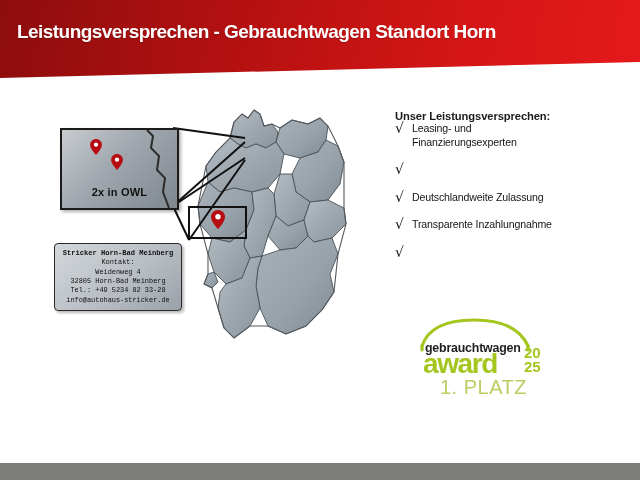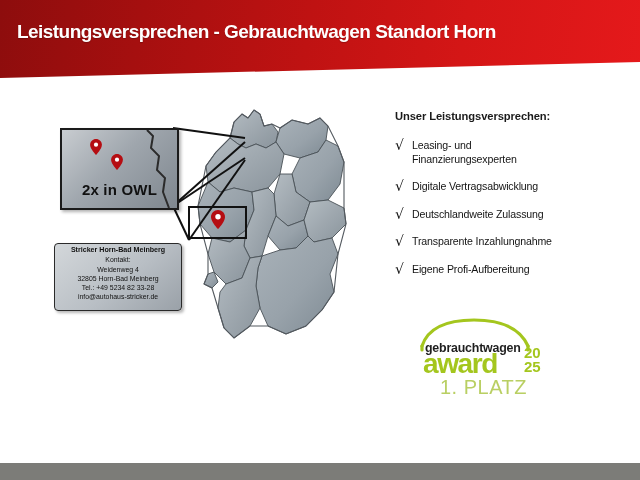--- a/index.html
+++ b/index.html
@@ -37,40 +37,40 @@
   .owl-box{
     position:absolute;left:60px;top:128px;width:115px;height:78px;
     background:linear-gradient(135deg,#c8ccd0 0%,#9fa6ad 45%,#7f878f 100%);
     border:2px solid #1b1b1b;
     box-shadow:2px 2px 3px rgba(0,0,0,.30);
     overflow:hidden;
   }
   .owl-inner-line{position:absolute;right:0;top:0;width:32px;height:78px;}
   .owl-label{
     position:absolute;left:0;right:0;bottom:10px;text-align:center;
-    font-size:15px;font-weight:bold;color:#111;letter-spacing:.2px;
+    font-size:11px;font-weight:bold;color:#111;letter-spacing:.2px;
   }
   .pin{position:absolute;}
   .pin svg{display:block;}
 
   
   .addr-box{
     position:absolute;left:54px;top:243px;width:128px;height:68px;
     background:linear-gradient(140deg,#d3d7da 0%,#b8bec4 55%,#9aa1a8 100%);
     border:1.6px solid #2a2a2a;border-radius:4px;
     box-shadow:2px 2px 3px rgba(0,0,0,.28);
-    display:flex;flex-direction:column;align-items:center;
-    padding:2px 3px;box-sizing:border-box;
+    display:flex;flex-direction:column;align-items:center;justify-content:center;
+    padding:2px 3px;box-sizing:border-box;font-family:Liberation Mono, monospace;
   }
   .addr-line{font-size:6.9px;line-height:9.3px;color:#111;text-align:center;white-space:nowrap;}
   .addr-line.bold{font-weight:bold;font-size:7.1px;}
 
   
   .promises{position:absolute;left:395px;top:110px;width:235px;}
-  .promise-title{font-size:11.2px;font-weight:bold;color:#1a1a1a;margin-bottom:17px;letter-spacing:-.1px;}
+  .promise-title{font-size:11.2px;font-weight:bold;color:#1a1a1a;letter-spacing:-.1px;}
   .promise-row{display:flex;align-items:flex-start;margin-bottom:14px;}
   .check{
     width:17px;flex:0 0 17px;font-size:14px;line-height:13.5px;color:#111;font-weight:normal;
     font-family:"DejaVu Sans",sans-serif;
   }
   .promise-text{font-size:10.6px;line-height:13.5px;font-weight:normal;color:#141414;letter-spacing:-.15px;}
 
   
   .award{position:absolute;left:398px;top:316px;width:155px;height:82px;text-align:center;}
   .award svg{display:block;}
@@ -191,33 +191,31 @@
   <div class="promises">
     <div class="promise-title">Unser Leistungsversprechen:</div>
 
     <div class="promise-row">
       <div class="check">√</div>
       <div class="promise-text" style="white-space:pre-line">Leasing- und
 Finanzierungsexperten</div>
     </div>
     <div class="promise-row">
       <div class="check">√</div>
-      <div class="promise-text">Digitale Vertragsabwicklung</div>
     </div>
     <div class="promise-row">
       <div class="check">√</div>
       <div class="promise-text">Deutschlandweite Zulassung</div>
     </div>
     <div class="promise-row">
       <div class="check">√</div>
       <div class="promise-text">Transparente Inzahlungnahme</div>
     </div>
     <div class="promise-row">
       <div class="check">√</div>
-      <div class="promise-text">Eigene Profi-Aufbereitung</div>
     </div>
   </div>
 
   <div class="award">
     <svg viewBox="0 0 155 82" width="155" height="82">
 
       <path d="M24 30 C30 12, 48 4, 76 4 C104 4, 122 12, 130 30" fill="none" stroke="#a4c61e" stroke-width="3.2" stroke-linecap="round"></path>
       <path d="M24 30 L24 34 M130 30 L130 34" stroke="#a4c61e" stroke-width="3.2" stroke-linecap="round"></path>
       <text x="27" y="36" font-family="Liberation Sans, sans-serif" font-size="12.4" font-weight="bold" fill="#1f1f1f" letter-spacing="-0.2">gebrauchtwagen</text>
       <text x="25" y="57" font-family="Liberation Sans, sans-serif" font-size="28" font-weight="bold" fill="#a4c61e" letter-spacing="-1.4">award</text>

